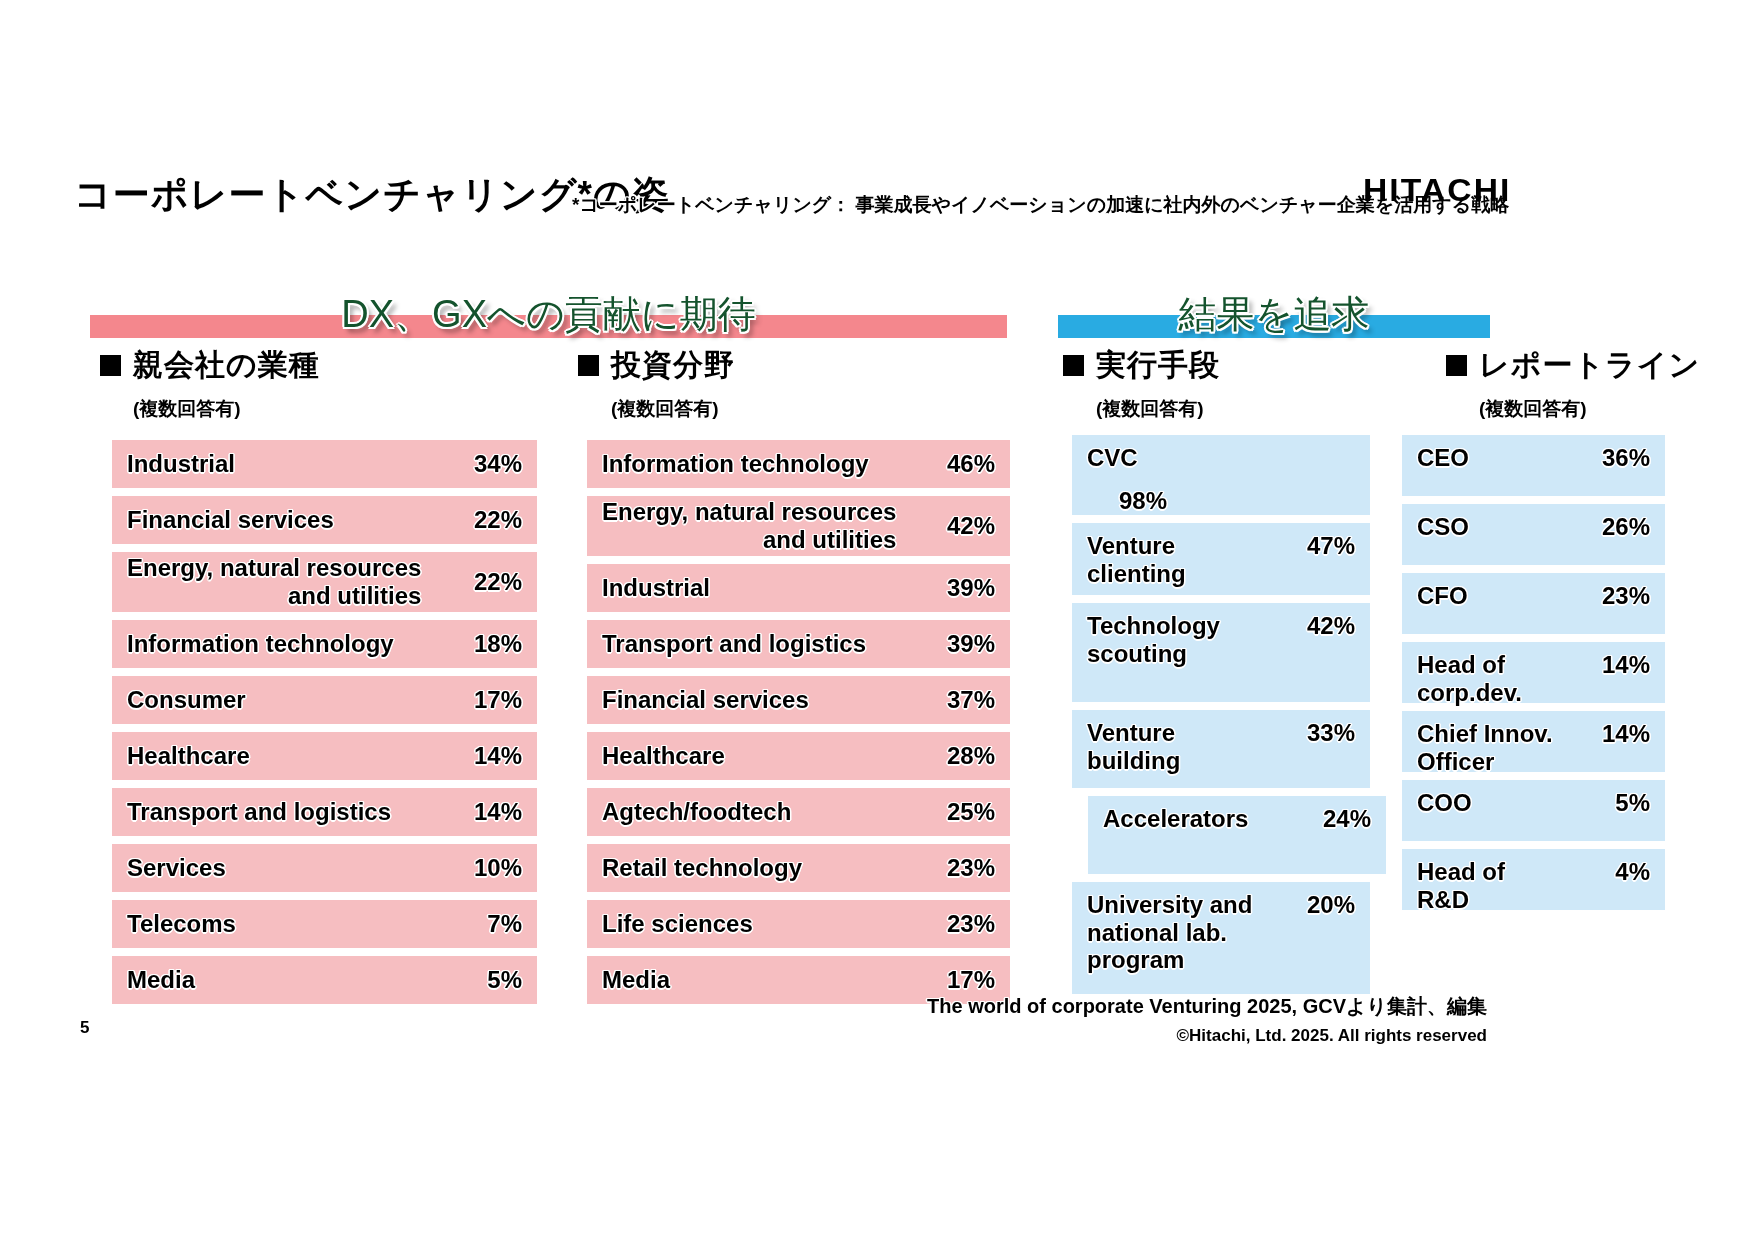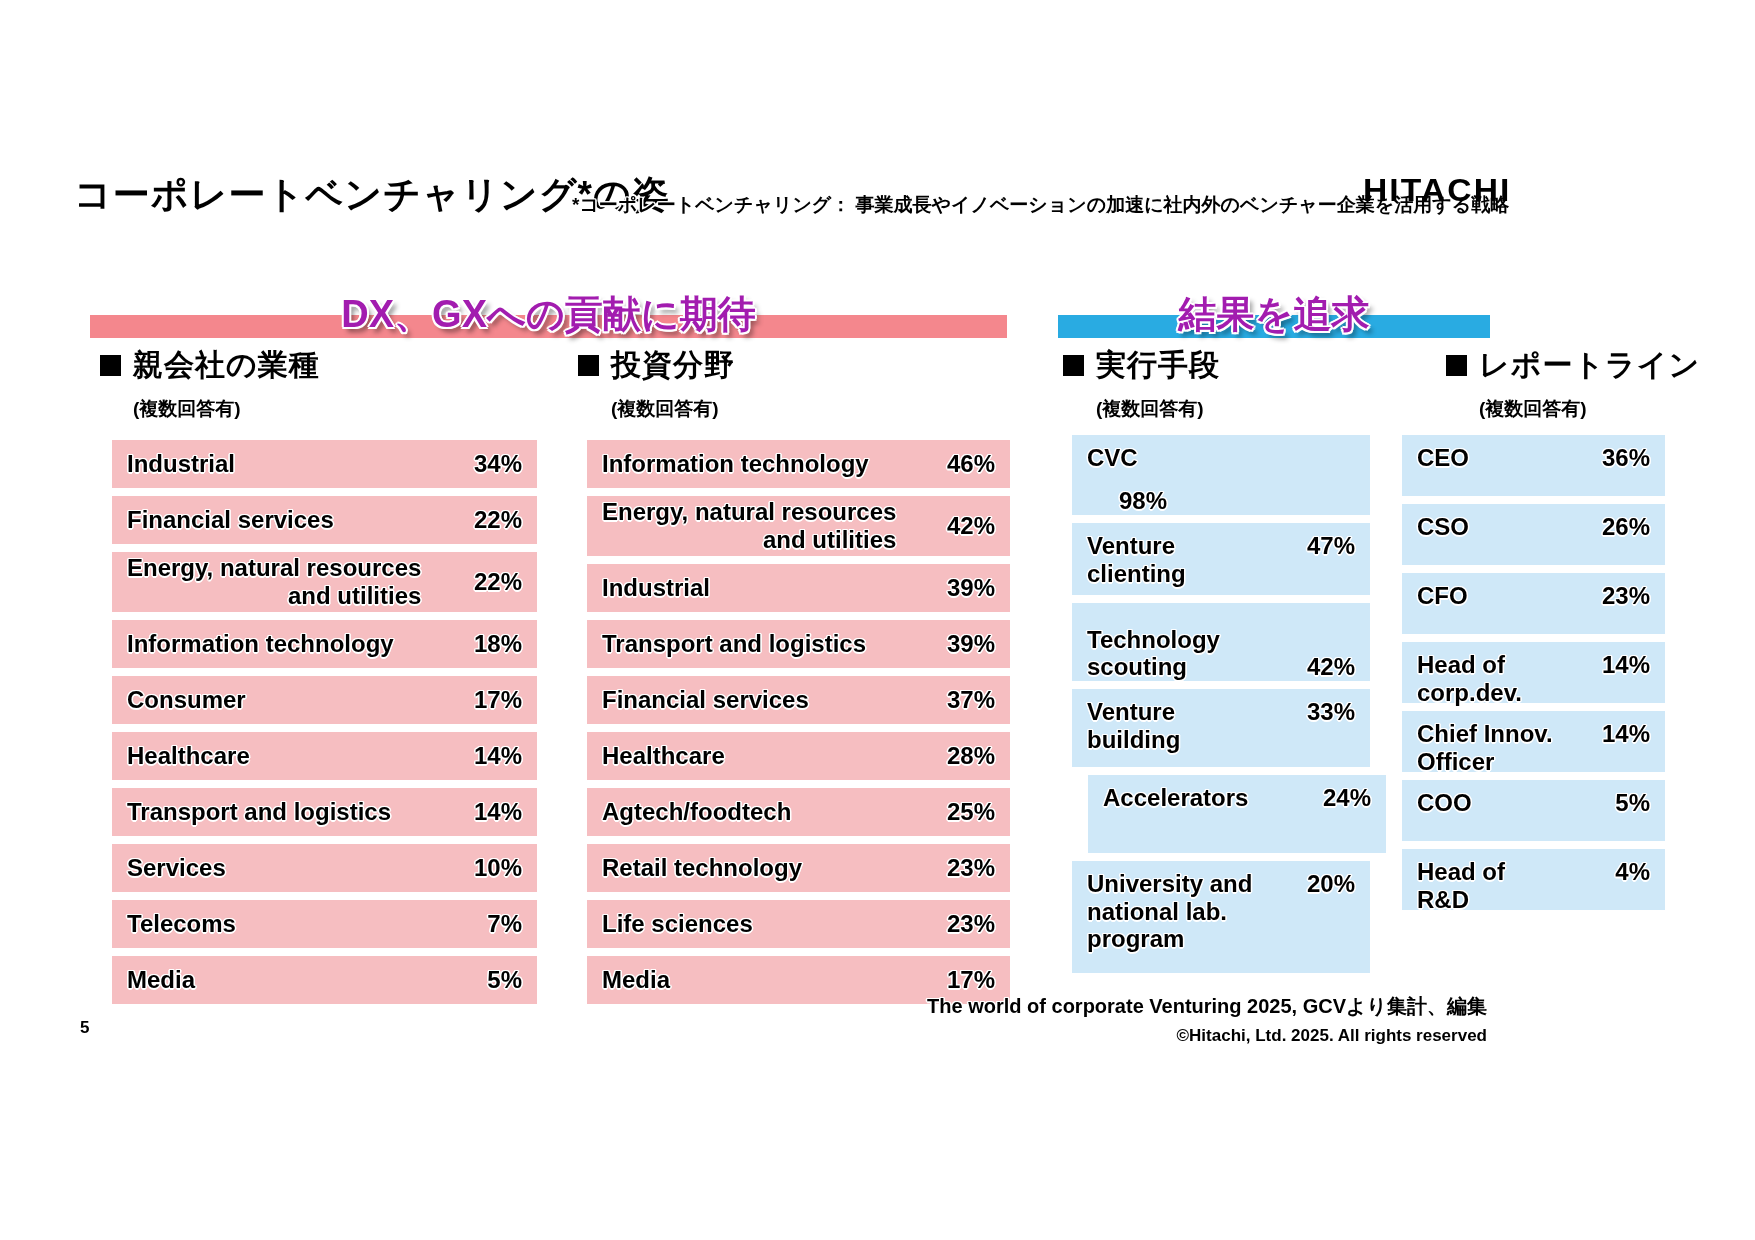--- a/index.html
+++ b/index.html
@@ -13,21 +13,21 @@
       1px 1px 0 #fff, -1px 1px 0 #fff, 1px -1px 0 #fff, -1px -1px 0 #fff; }
 
   .title { position:absolute; left:74px; top:170px; font-size:37px; font-weight:bold; letter-spacing:1px; }
   .subtitle { position:absolute; left:572px; top:192px; font-size:19px; font-weight:bold; }
   .logo { position:absolute; left:1363px; top:172px; font-size:32px; font-weight:900; letter-spacing:2px; transform:scaleX(1.05); transform-origin:left; }
 
   .banner-bar { position:absolute; top:315px; height:23px; }
   .banner-bar.pink { left:90px; width:917px; background:#f4878d; }
   .banner-bar.blue { left:1058px; width:432px; background:#29abe2; }
   .banner-label { position:absolute; top:290px; height:48px; line-height:48px;
-      font-size:38px; font-weight:bold; text-align:center; color:#a21caf;
+      font-size:38px; font-weight:normal; text-align:center; color:#14532d;
       text-shadow: 2px 0 0 #fff, -2px 0 0 #fff, 0 2px 0 #fff, 0 -2px 0 #fff,
                    1.5px 1.5px 0 #fff, -1.5px 1.5px 0 #fff, 1.5px -1.5px 0 #fff, -1.5px -1.5px 0 #fff,
                    4px 5px 5px rgba(0,0,0,0.45); }
   .banner-label.pink { left:90px; width:917px; }
   .banner-label.blue { left:1058px; width:432px; }
 
   .sec-header { position:absolute; top:345px; }
   .sec-head-line { display:flex; align-items:center; gap:12px; }
   .bullet { width:21px; height:21px; background:#000; flex:0 0 auto; }
   .sec-heading { font-size:30px; font-weight:bold; letter-spacing:1px; }
@@ -47,21 +47,21 @@
   .row-label { font-size:24px; font-weight:bold; line-height:1.15; white-space:pre-line; }
   .row-value { font-size:24px; font-weight:bold; text-align:right; min-width:72px; margin-left:8px; }
   .pink-col .row-label.multi { text-align:right; }
   .row-label, .row-value { text-shadow:
       1.5px 0 0 #fff, -1.5px 0 0 #fff, 0 1.5px 0 #fff, 0 -1.5px 0 #fff,
       1px 1px 0 #fff, -1px 1px 0 #fff, 1px -1px 0 #fff, -1px -1px 0 #fff; }
 
   #rows-parent .row { height:48px; } #rows-parent .row:nth-child(3) { height:60px; }
   #rows-invest .row { height:48px; } #rows-invest .row:nth-child(2) { height:60px; }
   #rows-exec .row:nth-child(1){height:80px;flex-direction:column;} #rows-exec .row:nth-child(2){height:72px;}
-  #rows-exec .row:nth-child(3){height:78px;align-items:flex-end;} #rows-exec .row:nth-child(4){height:78px;}
+  #rows-exec .row:nth-child(3){height:99px;} #rows-exec .row:nth-child(4){height:78px;}
   #rows-exec .row:nth-child(5){height:78px;margin-left:16px;} #rows-exec .row:nth-child(6){height:112px;}
   #rows-report .row { height:61px; }
 
   .source-note { position:absolute; top:993px; left:600px; width:887px; text-align:right; font-size:20px; font-weight:bold; }
   .copyright { position:absolute; top:1026px; left:600px; width:887px; text-align:right; font-size:17px; font-weight:bold; }
   .page-number { position:absolute; left:80px; top:1018px; font-size:17px; font-weight:bold; }
 </style>
 </head>
 <body>
 

